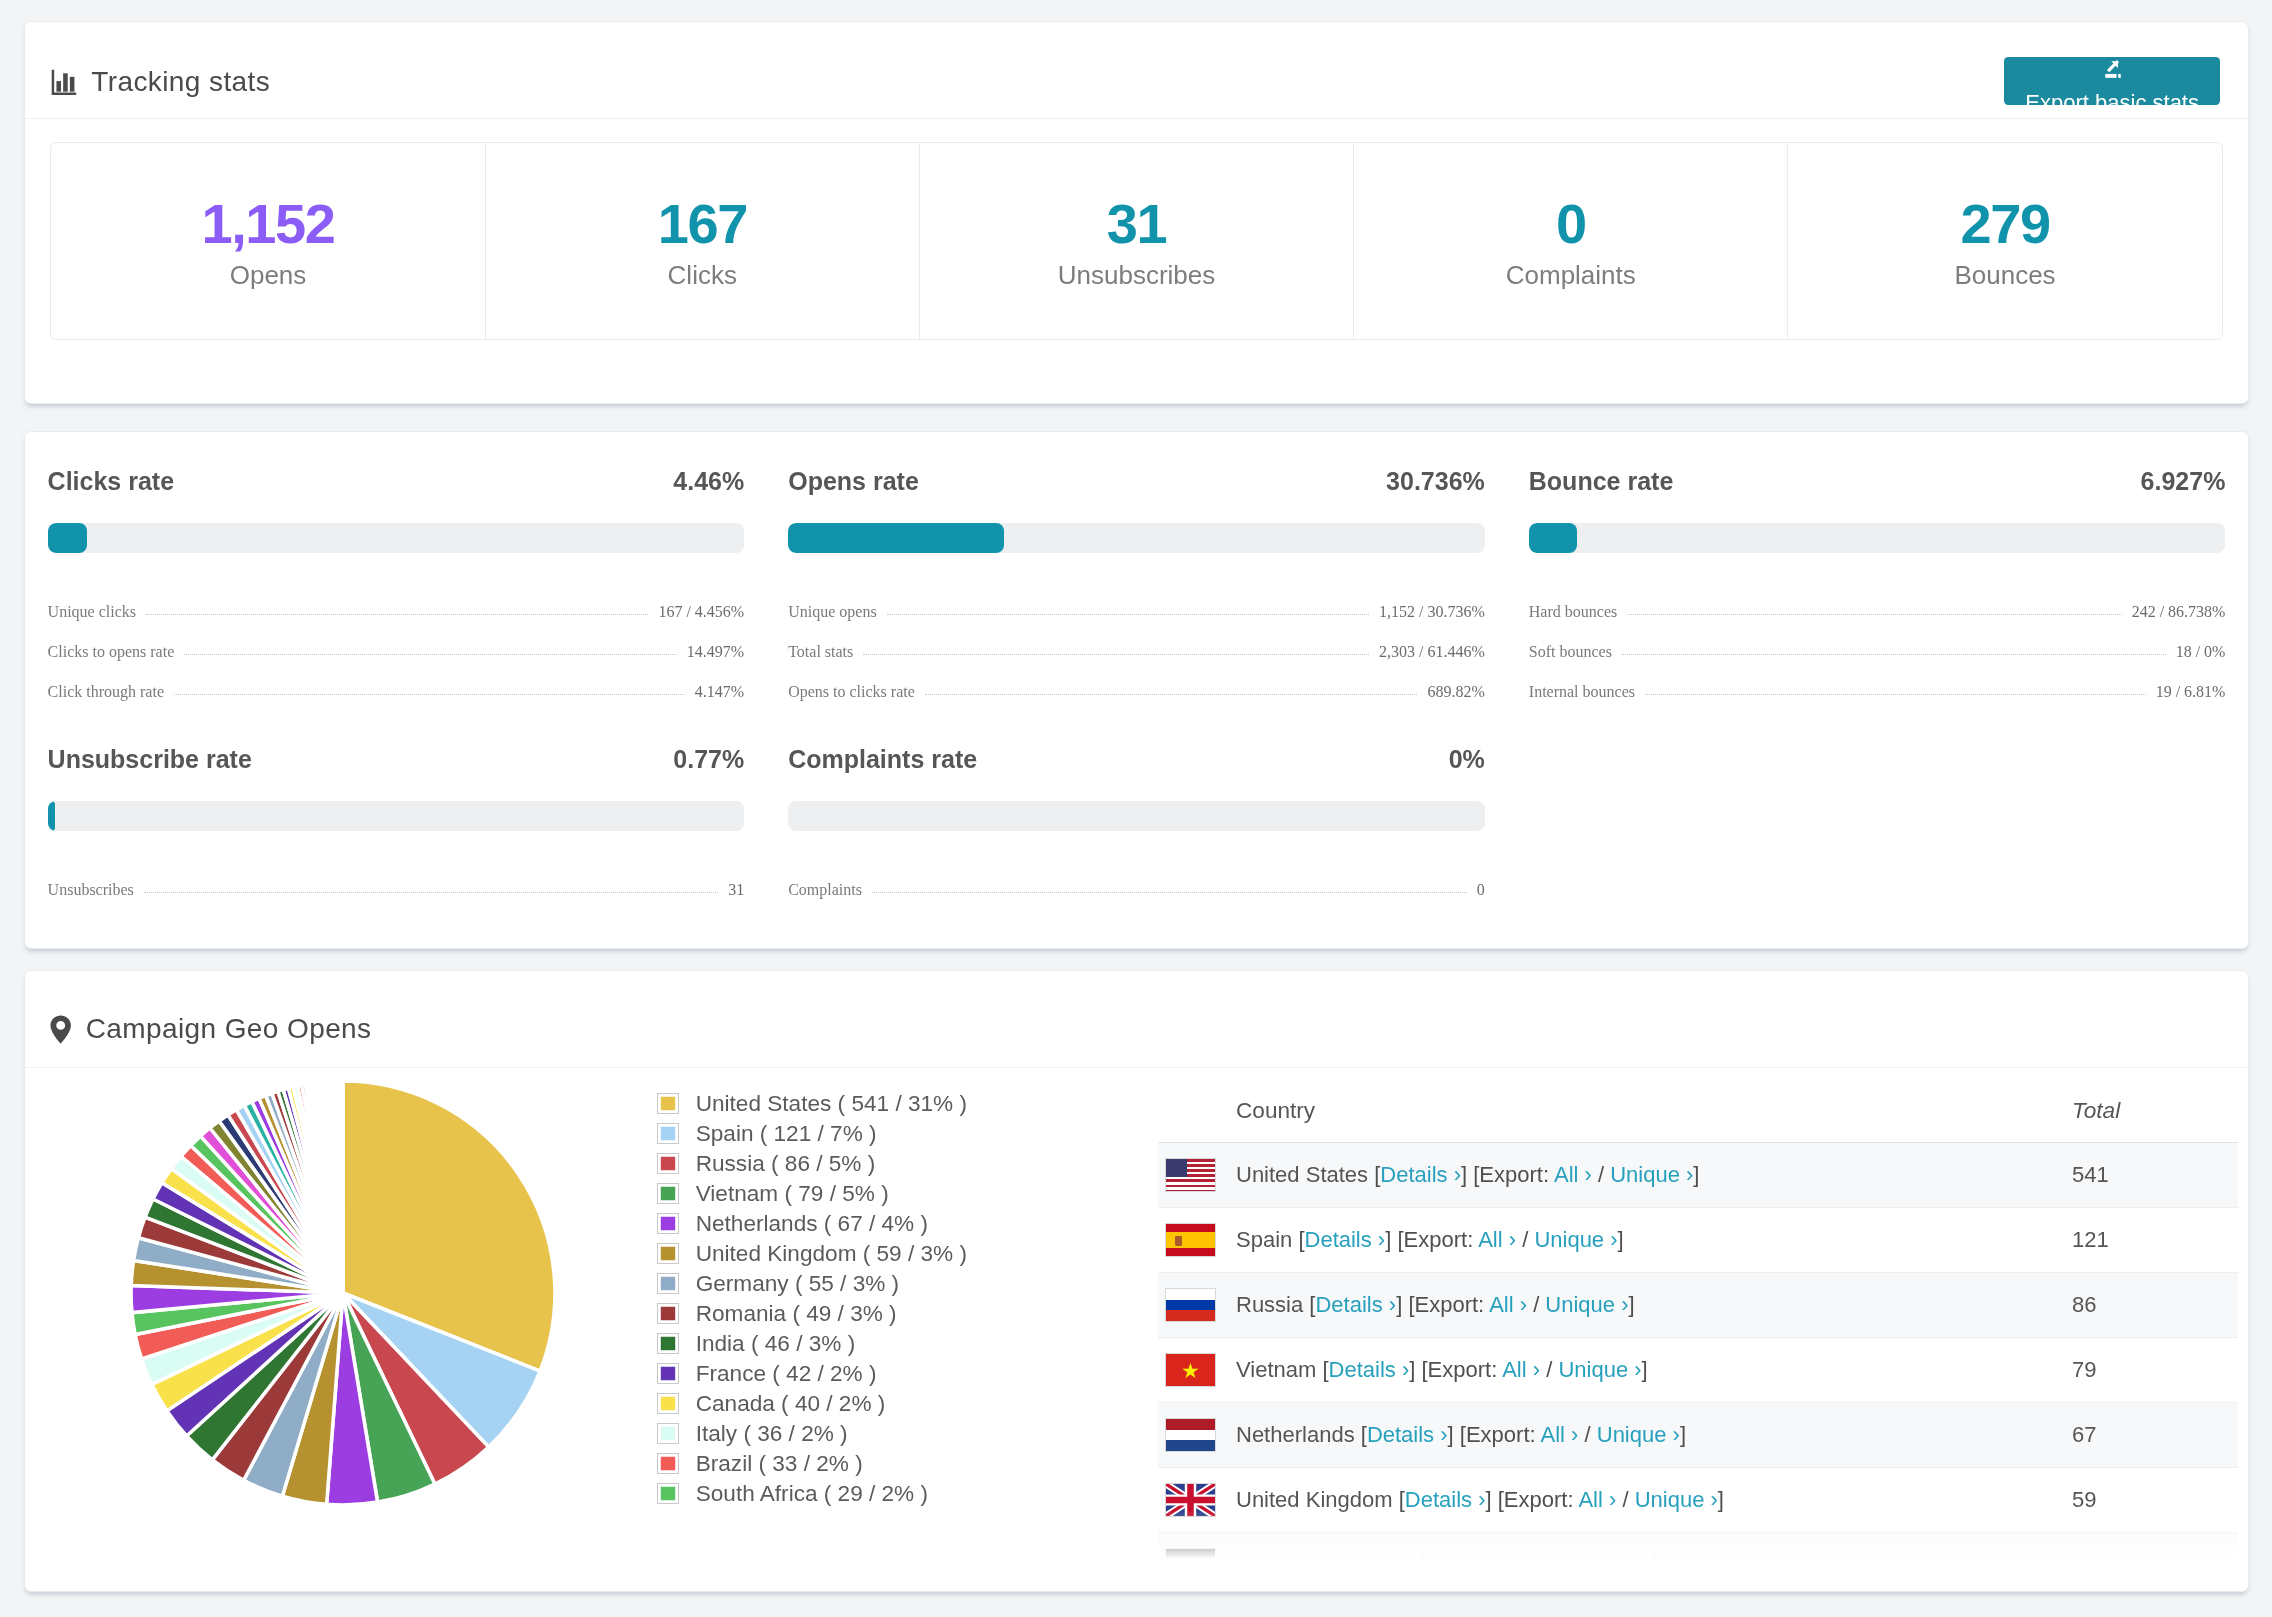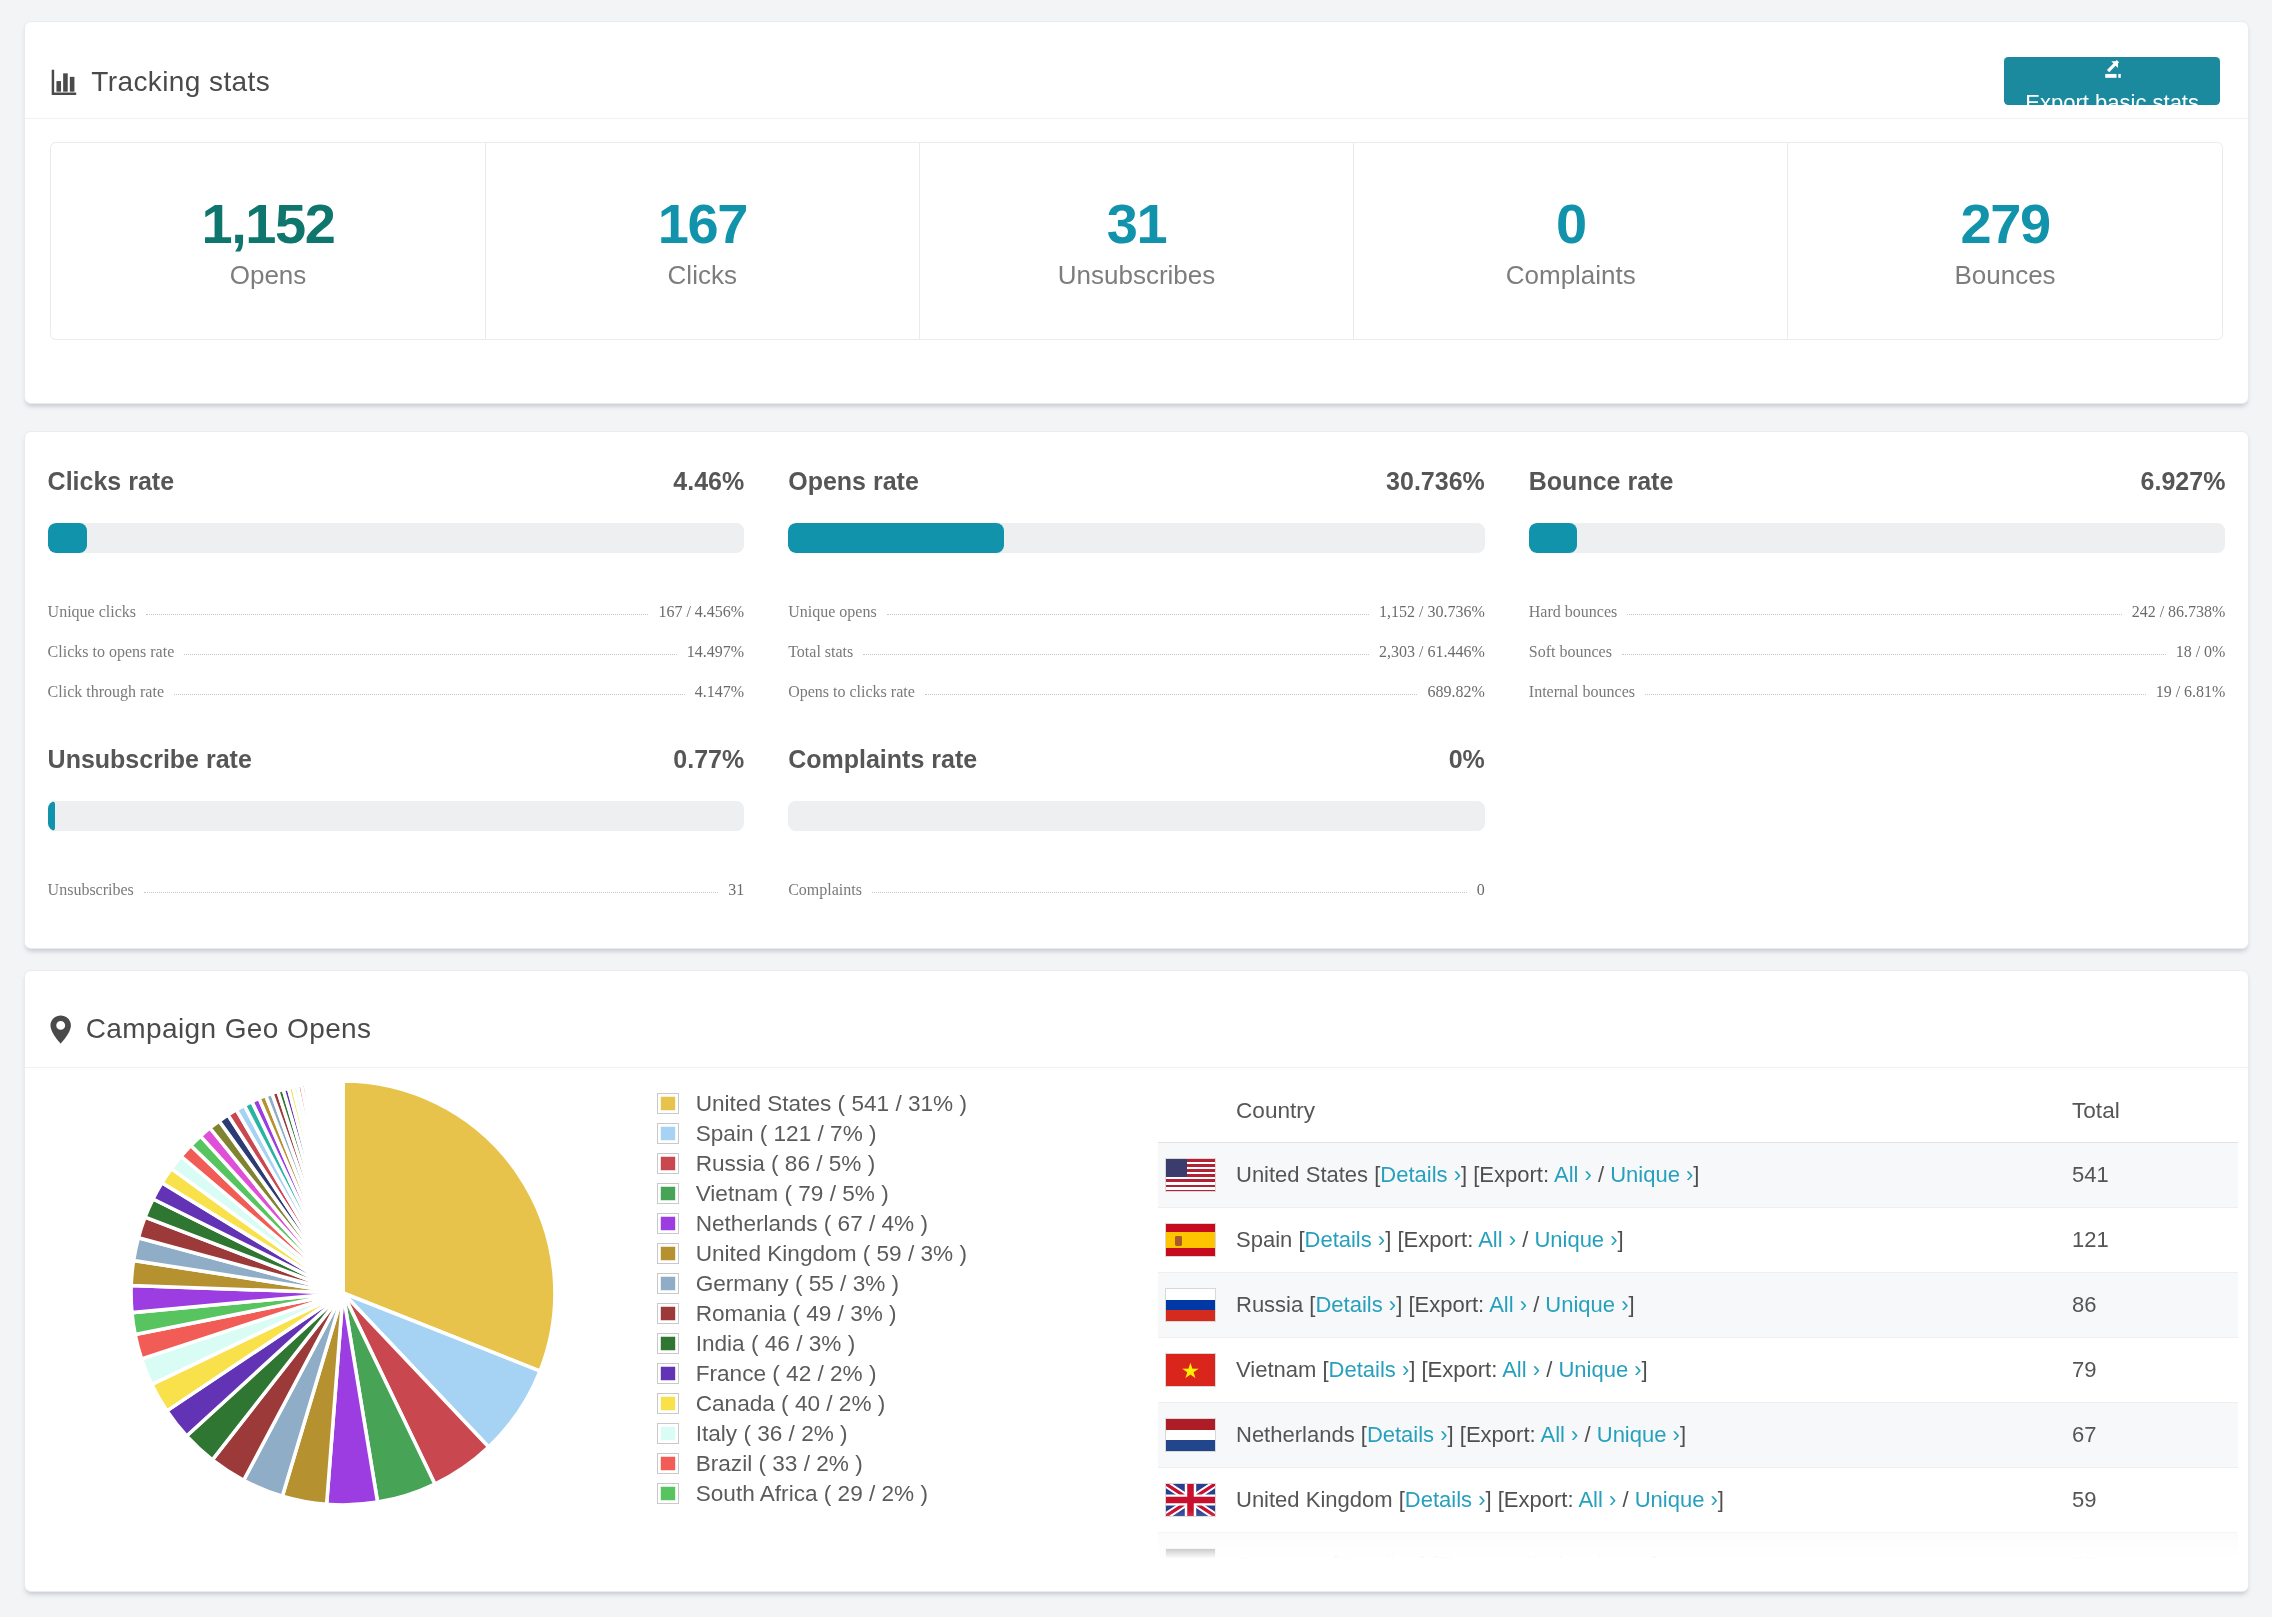--- a/index.html
+++ b/index.html
@@ -53,21 +53,21 @@
   .legend-item{display:flex;align-items:center;gap:17px;height:23px;}
   .legend-swatch{
     flex:none;width:15.5px;height:15.5px;border:0.7px solid #c9c9c9;
     box-shadow:0 0 0 2.8px #fff inset;padding:2.1px;background-clip:content-box !important;
   }
   .legend-label{font-size:22.6px;color:#5b5b5b;white-space:nowrap;}
   .geo-table{position:absolute;left:1133px;right:10px;top:109px;}
   .geo-thead{display:flex;align-items:center;height:62px;border-bottom:0.7px solid #e2e2e2;
     font-size:22.6px;color:#565656;}
   .geo-thead .th-country{flex:1;padding-left:78px;}
-  .geo-thead .th-total{width:166px;}
+  .geo-thead .th-total{width:166px;font-style:italic;}
   .geo-row{display:flex;align-items:center;height:64px;font-size:22px;color:#555;}
   .geo-row:nth-child(odd){background:#f7f8f9;}
   .geo-row + .geo-row{border-top:0.7px solid #efefef;}
   .cell-country{flex:1;display:flex;align-items:center;padding-left:7px;}
   .cell-total{width:166px;color:#555;}
   .country-text{margin-left:20px;white-space:nowrap;}
   .dim{color:#4f4f4f;}
   a.geo-link{text-decoration:none;cursor:pointer;}
   .flag{flex:none;width:51px;height:34px;border:0.7px solid #d8d8d8;box-sizing:border-box;position:relative;overflow:hidden;background:#eee;}
   .flag-us{background:repeating-linear-gradient(180deg,#b22234 0 2.5px,#fff 2.5px 5.1px);}
@@ -108,21 +108,21 @@
         <path d="M24 6 L14.5 6 L24 15.5 Z" fill="#fff"></path>
         <rect x="6" y="24" width="16" height="5.5" fill="#fff"></rect>
         <rect x="24.5" y="24" width="3.5" height="5.5" fill="#fff"></rect>
       </svg>
     </span>
     <span>Export basic stats</span>
   </button>
   <div class="divider"></div>
   <div class="stats-row">
       <div class="stat-cell">
-        <div class="stat-value" style="color: #0f766e;">1,152</div>
+        <div class="stat-value" style="color: #8b5cf6;">1,152</div>
         <div class="stat-label">Opens</div>
       </div>
       <div class="stat-cell">
         <div class="stat-value" style="color: rgb(17, 147, 171);">167</div>
         <div class="stat-label">Clicks</div>
       </div>
       <div class="stat-cell">
         <div class="stat-value" style="color: rgb(17, 147, 171);">31</div>
         <div class="stat-label">Unsubscribes</div>
       </div>

